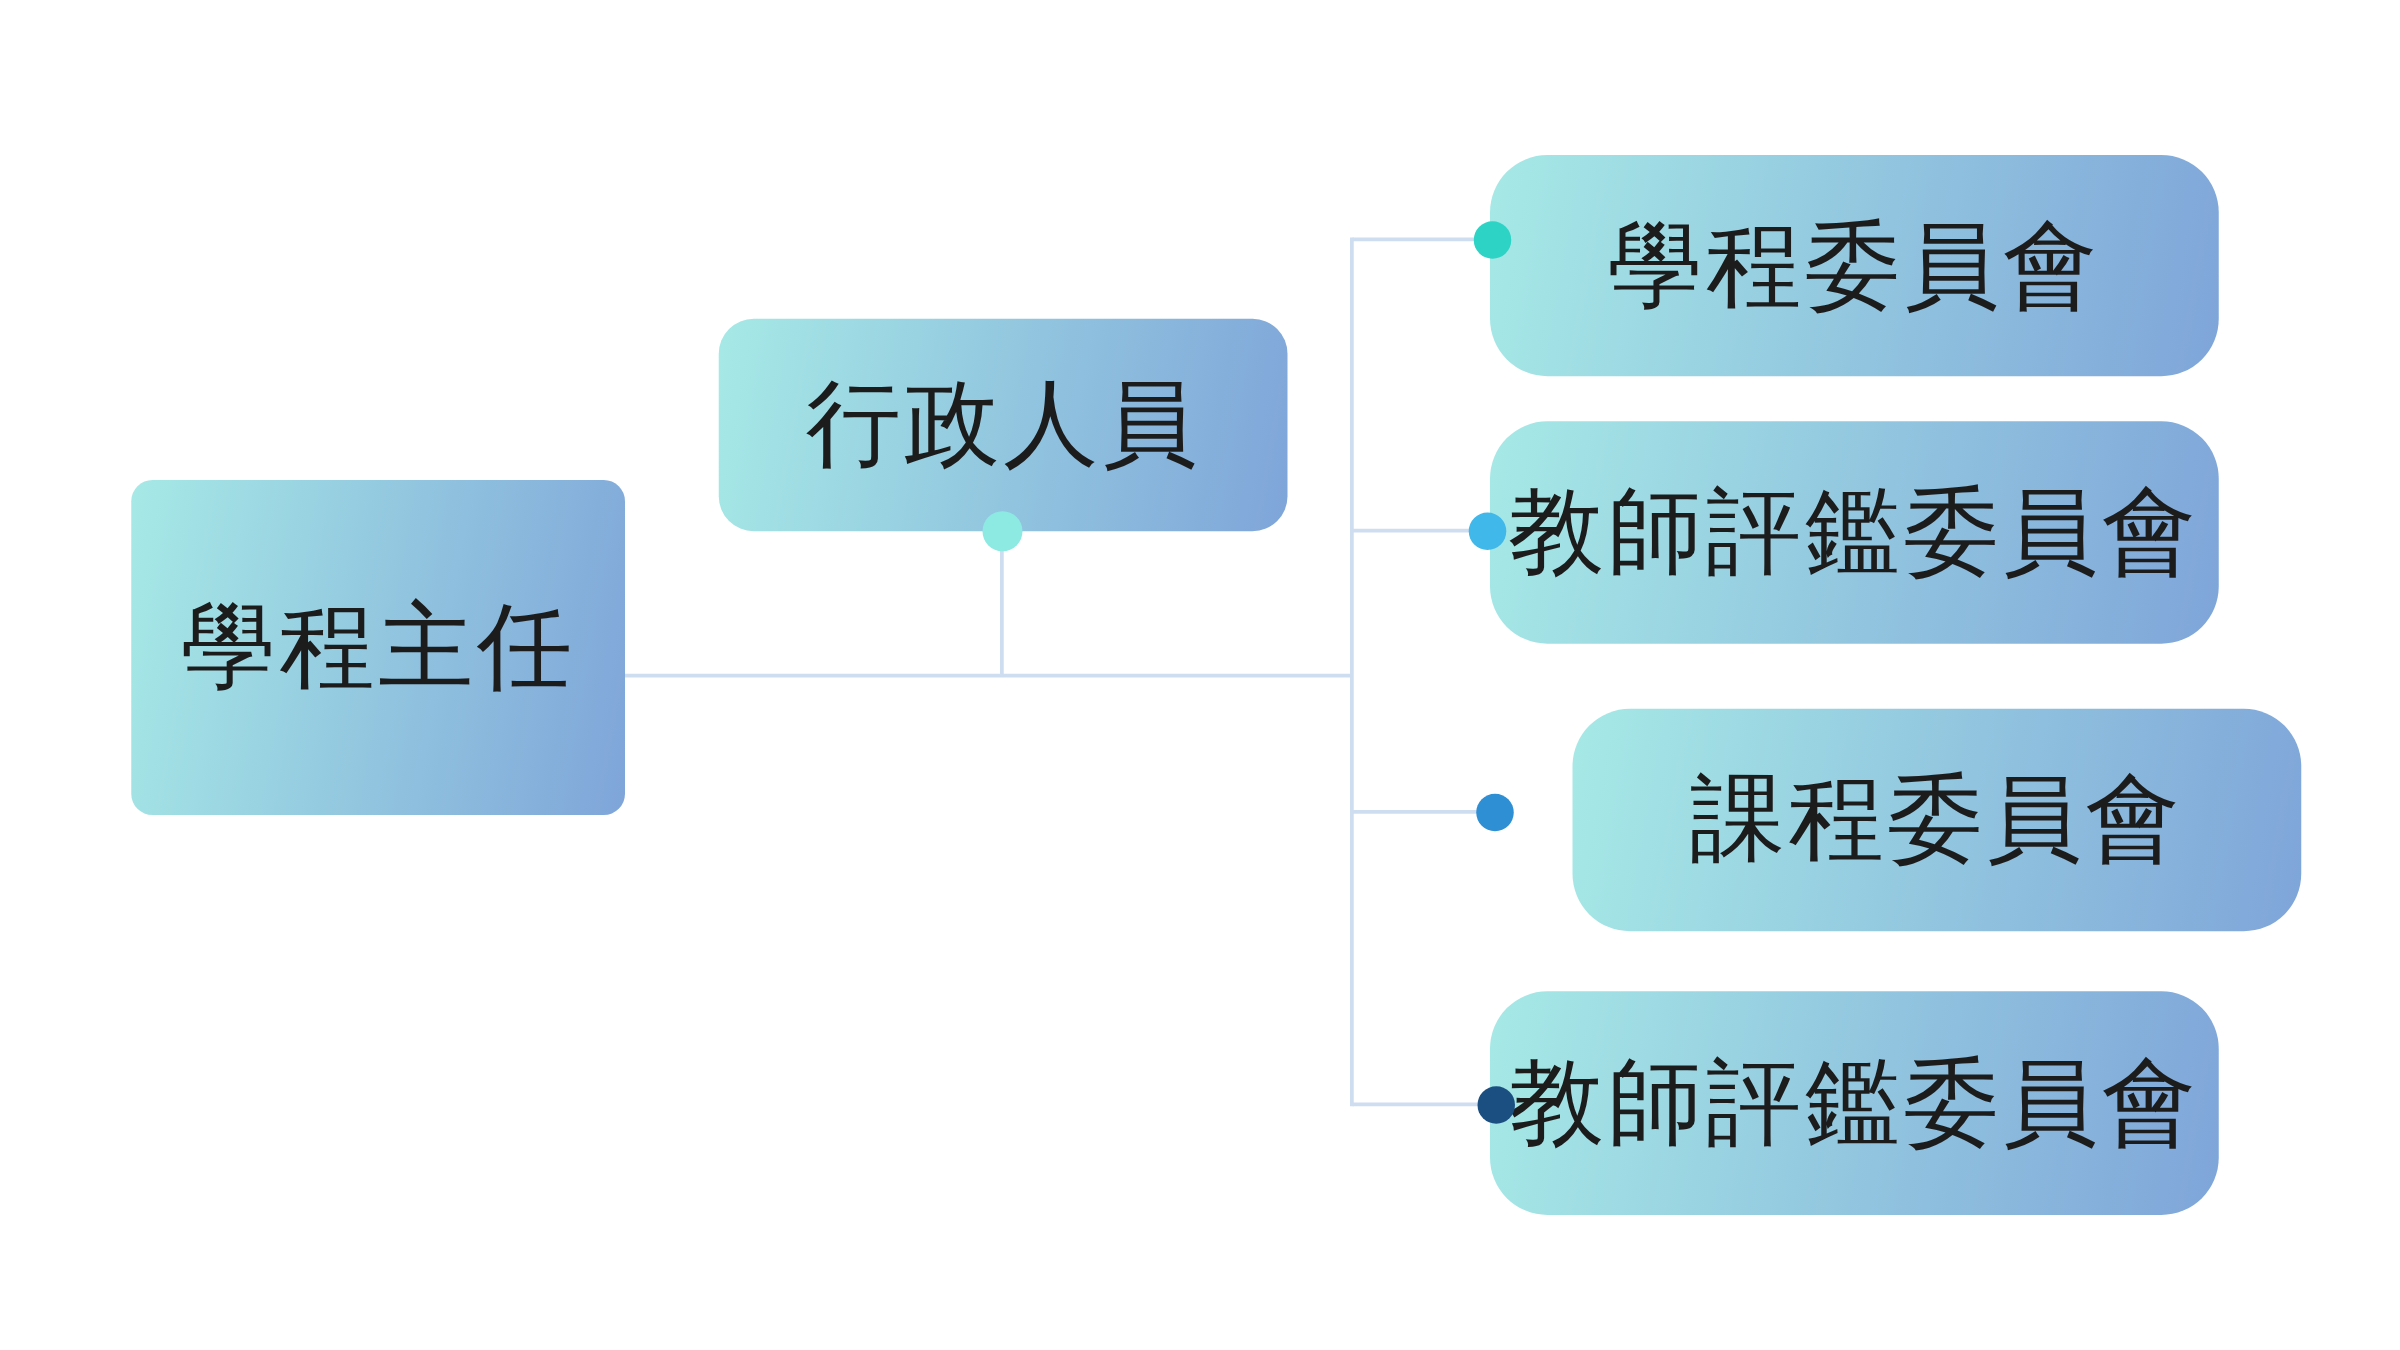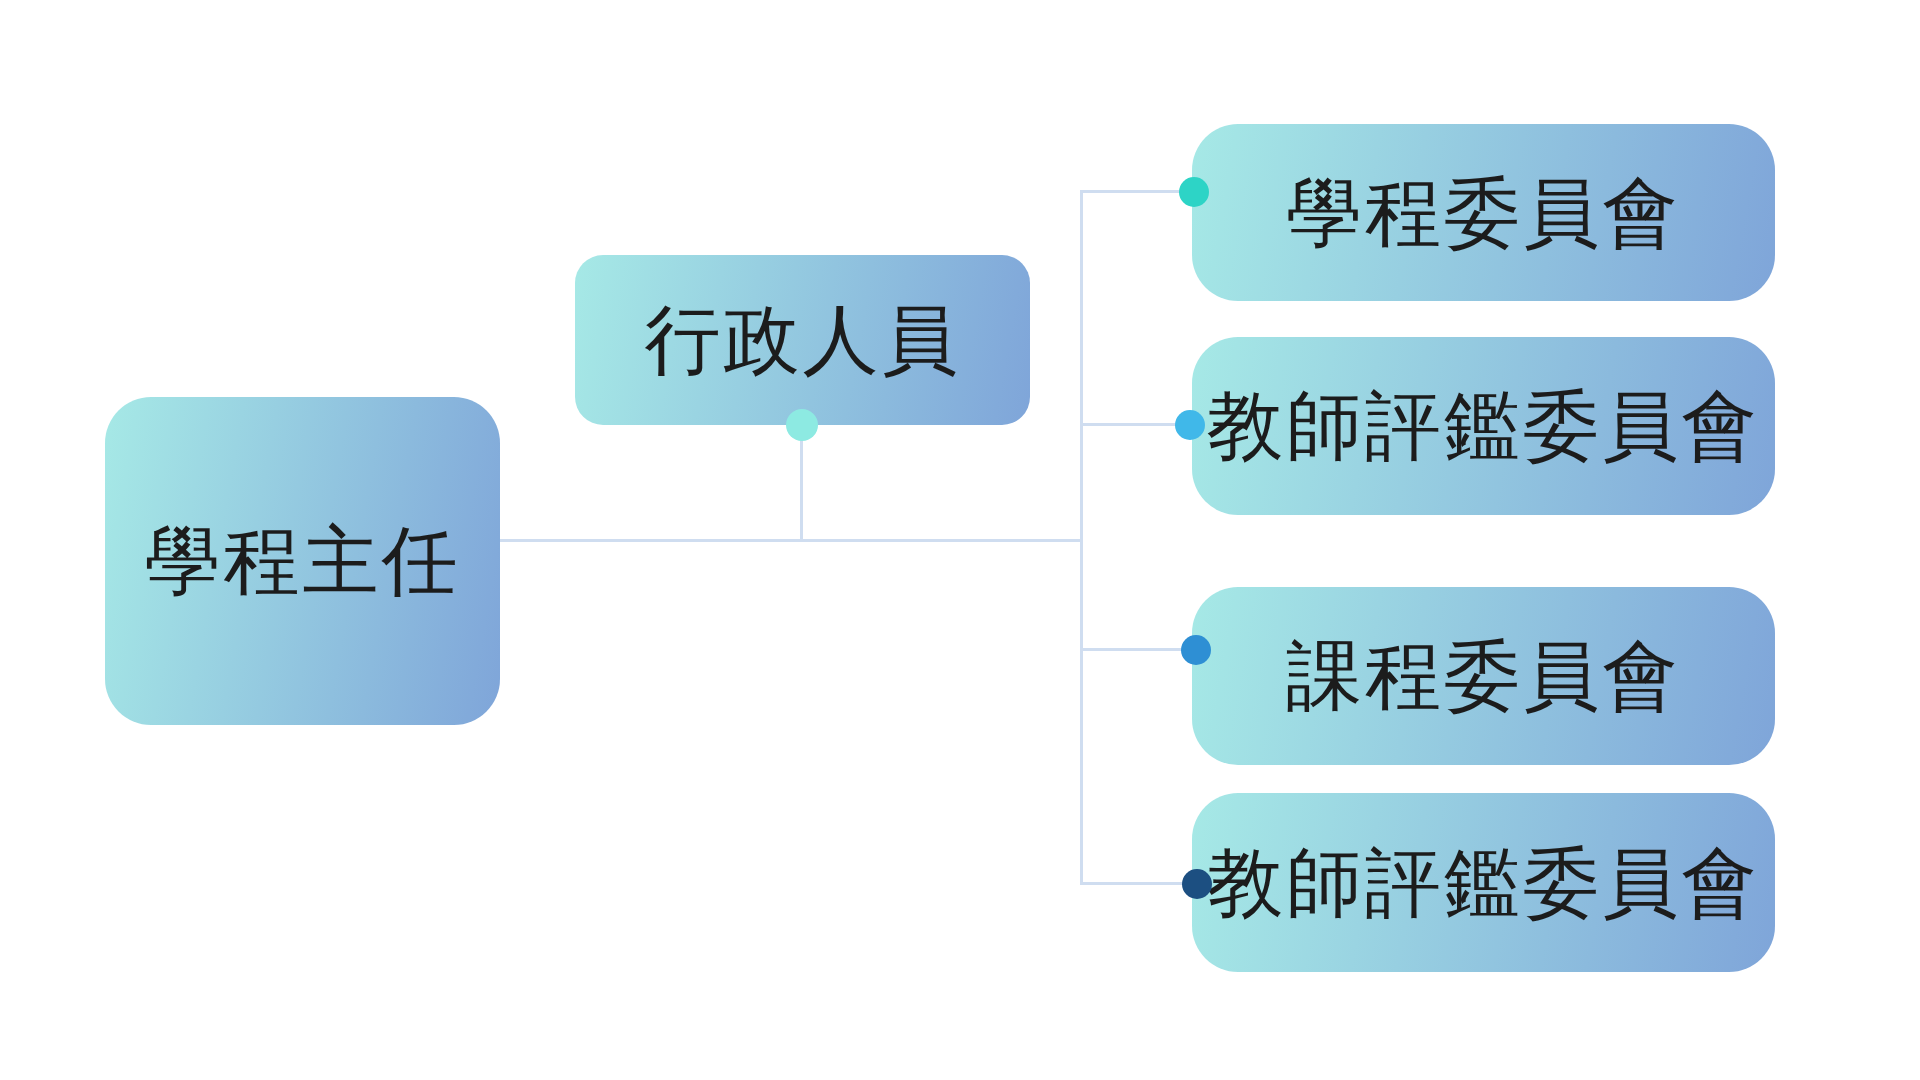--- a/index.html
+++ b/index.html
@@ -26,25 +26,25 @@
     justify-content: center;
   }
   .node .label {
     color: var(--text-color);
     font-size: 76px;
     font-weight: 500;
     letter-spacing: 3px;
     white-space: nowrap;
     line-height: 1;
   }
-  .node-director { left: 105px; top: 397px; width: 395px; height: 328px; }
+  .node-director { left: 105px; top: 384px; width: 395px; height: 268px; border-radius: 17px; }
   .node-admin    { left: 575px; top: 255px; width: 455px; height: 170px; border-radius: 28px; }
   .node-c1       { left: 1192px; top: 124px; width: 583px; height: 177px; }
   .node-c2       { left: 1192px; top: 337px; width: 583px; height: 178px; }
-  .node-c3       { left: 1192px; top: 567px; width: 583px; height: 178px; margin-top: 20px; }
+  .node-c3       { left: 1258px; top: 567px; width: 583px; height: 178px; }
   .node-c4       { left: 1192px; top: 793px; width: 583px; height: 179px; }
 
   
   .line {
     position: absolute;
     background: var(--line-color);
   }
   .line-main-h  { left: 498px;  top: 539px; width: 584px; height: 3px; }
   .line-admin-v { left: 800px;  top: 425px; width: 3px;   height: 116px; }
   .line-trunk-v { left: 1080px; top: 190px; width: 3px;   height: 695px; }

